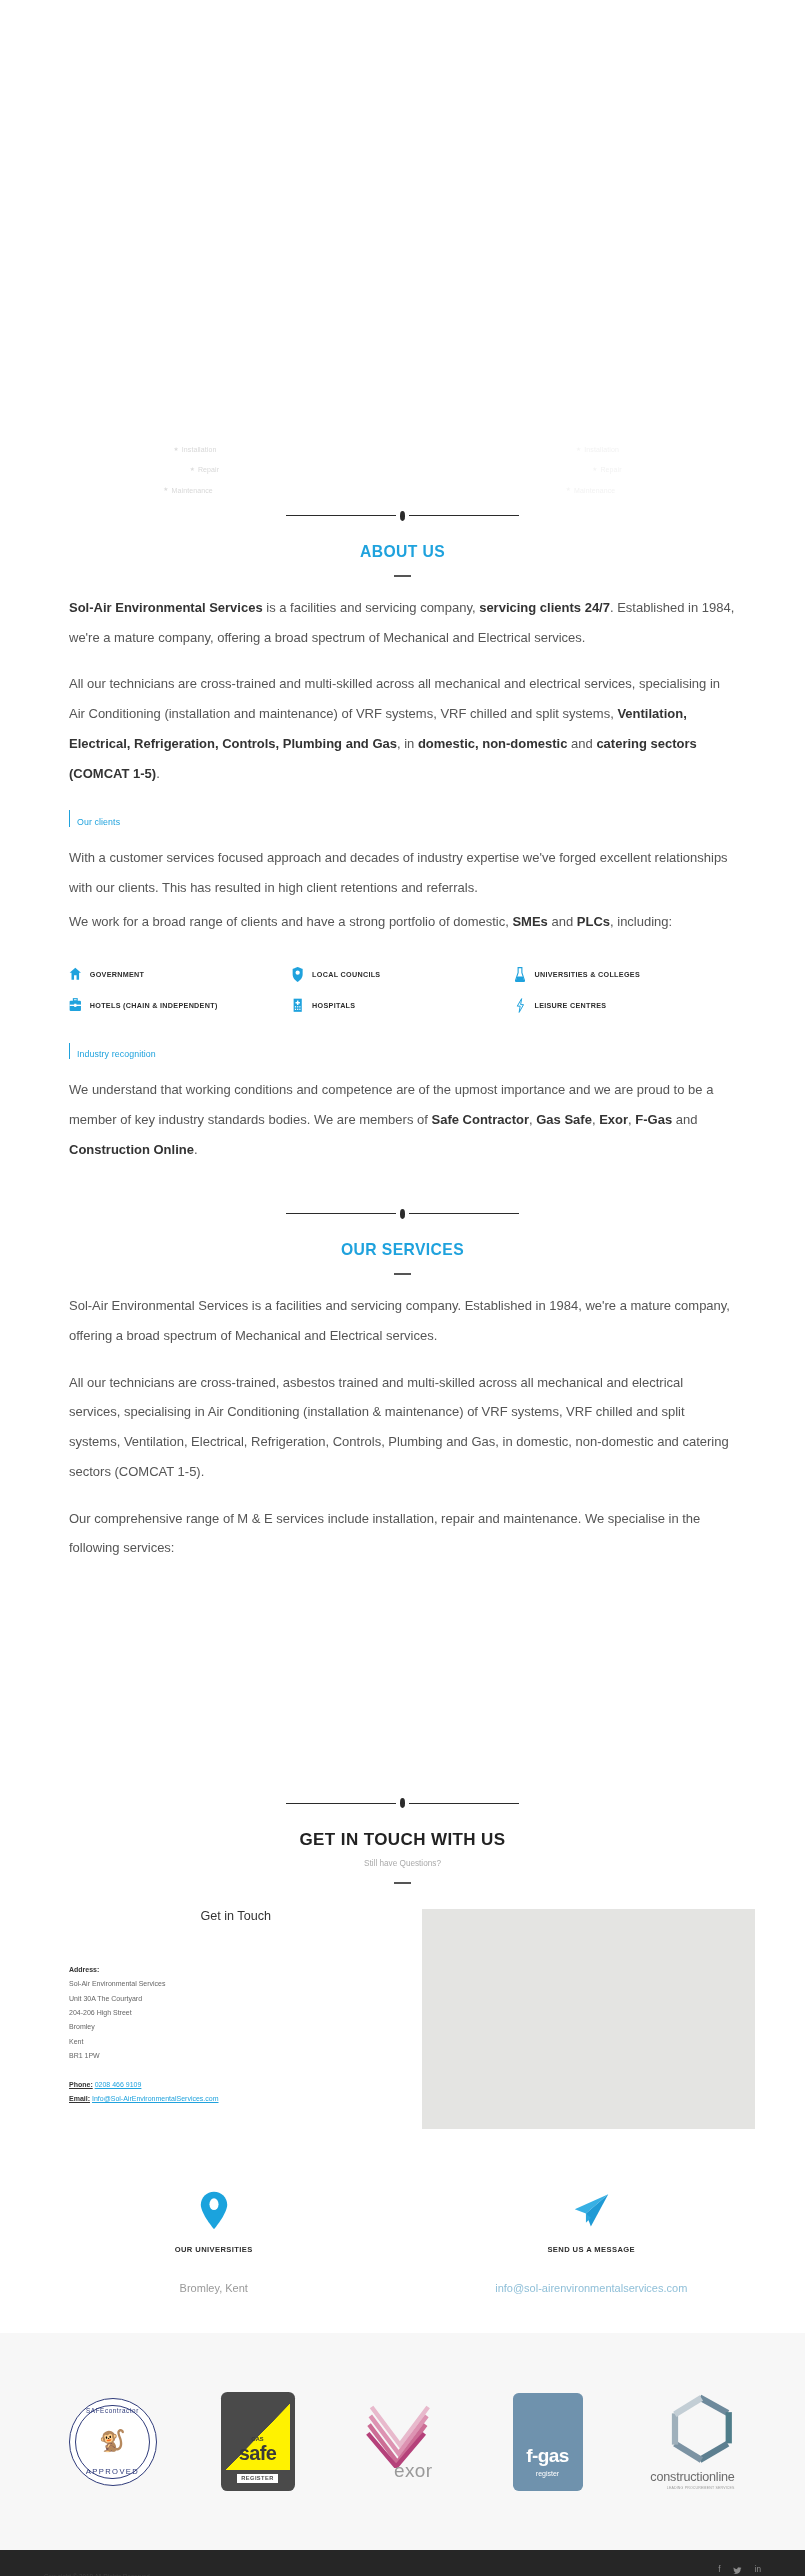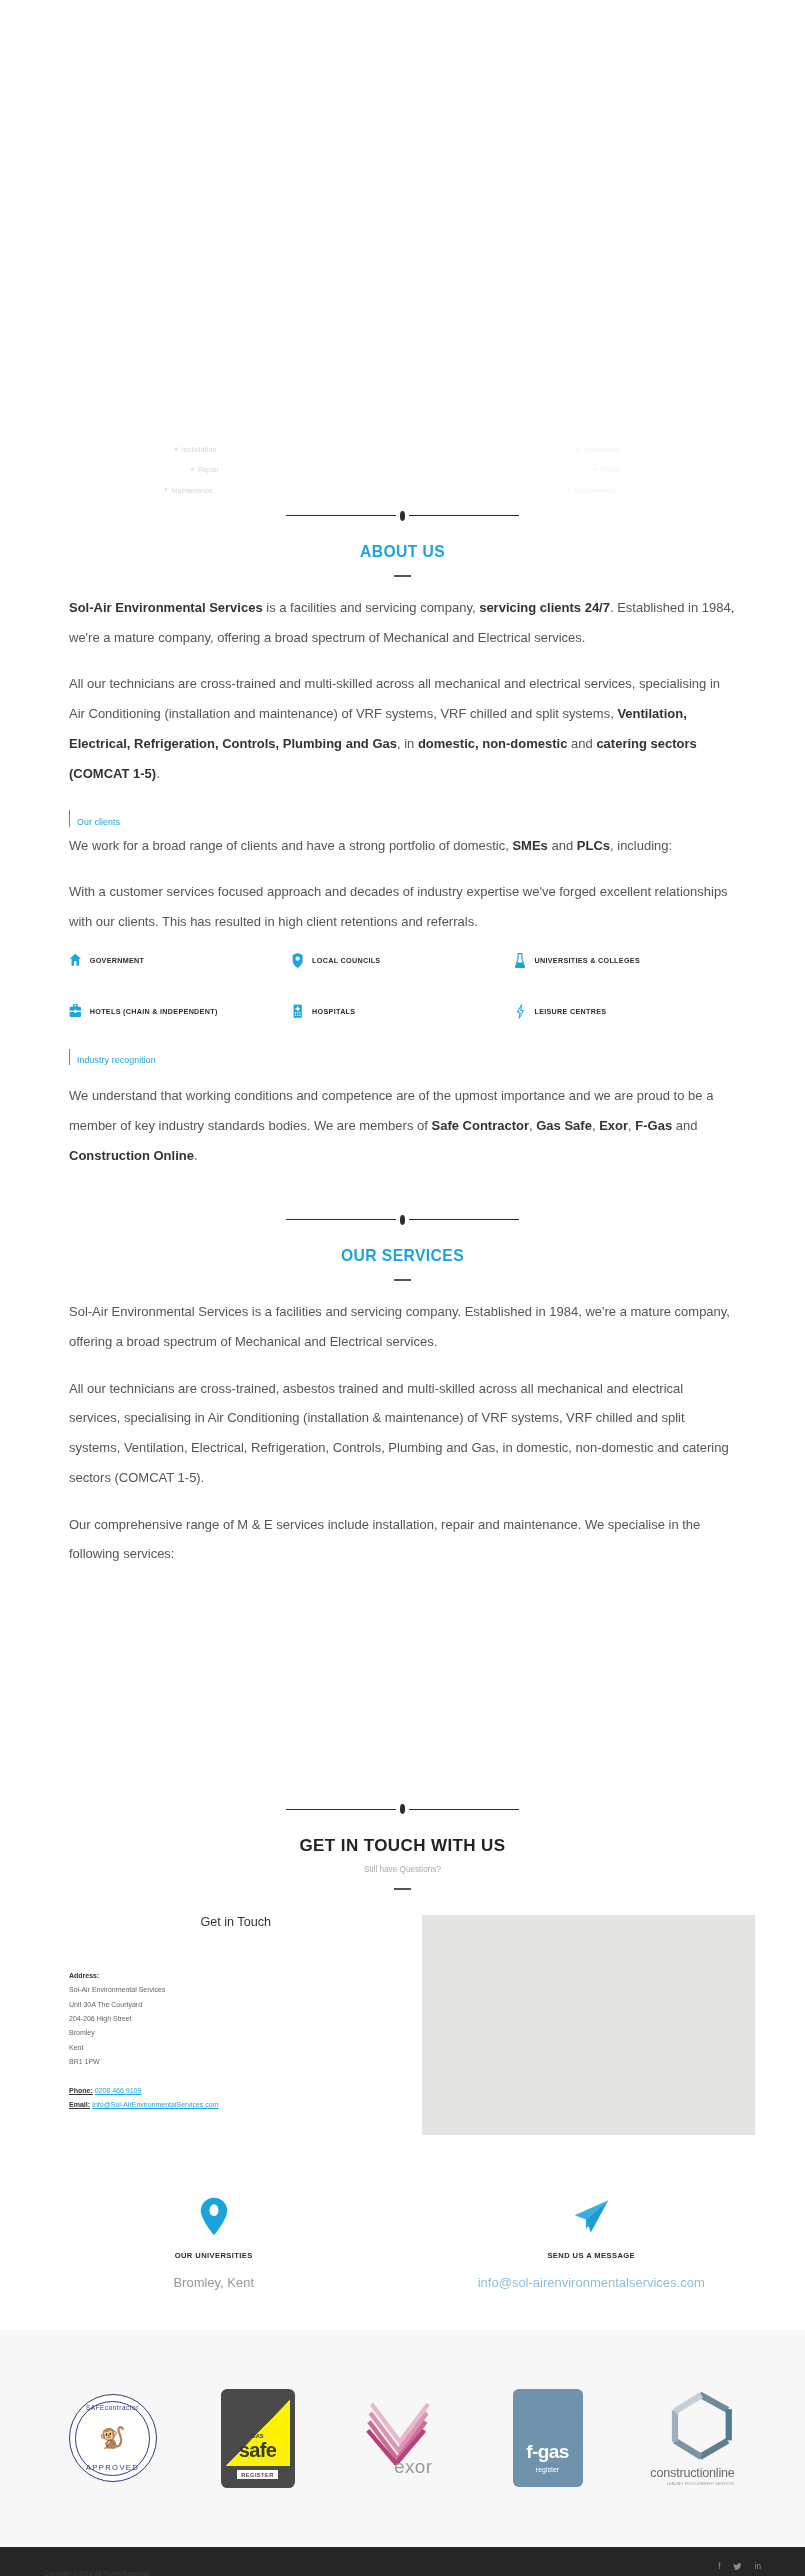--- a/index.html
+++ b/index.html
@@ -116,22 +116,22 @@
   .sub-head span {
     font-size: 8.8px;
     color: #1fa2dd;
     letter-spacing: 0.1px;
   }
 
   
   .client-grid {
     display: grid;
     grid-template-columns: repeat(3, 1fr);
-    row-gap: 36px;
-    margin-top: 16px;
+    row-gap: 16px;
+    margin-top: 30px;
   }
   .client-item {
     display: flex;
     align-items: center;
     gap: 8.2px;
   }
   .client-item .ico {
     width: 12.6px; height: 15px;
     display: flex; align-items: center; justify-content: center;
     color: #1fa2dd;
@@ -196,23 +196,23 @@
   .cta-col { flex: 1; text-align: center; }
   .cta-col .ico { height: 50px; display: flex; align-items: center; justify-content: center; color: #1ba3dd; }
   .cta-col .t {
     font-size: 7.6px;
     font-weight: bold;
     letter-spacing: 0.4px;
     color: #2d2d2d;
     margin-top: 8.8px;
   }
   .cta-col .s {
-    font-size: 13px;
+    font-size: 11px;
     color: #999;
-    margin-top: 12px;
+    margin-top: 25px;
     line-height: 1.7;
   }
   .cta-col .s a { color: #8fbfd8; text-decoration: none; }
   .cta-col .s .tel { color: #8fbfd8; }
 
   
   .accred {
     margin-top: 36px;
     background: #f7f7f7;
     height: 217px;
@@ -429,24 +429,24 @@
       <b>Sol-Air Environmental Services</b> is a facilities and servicing company, <b>servicing clients 24/7</b>. Established in 1984, we're a mature company, offering a broad spectrum of Mechanical and Electrical services.
     </p>
     <p class="body-p">
       All our technicians are cross-trained and multi-skilled across all mechanical and electrical services, specialising in Air Conditioning (installation and maintenance) of VRF systems, VRF chilled and split systems, <b>Ventilation, Electrical, Refrigeration, Controls, Plumbing and Gas</b>, in <b>domestic, non-domestic</b> and <b>catering sectors (COMCAT 1-5)</b>.
     </p>
 
     <div class="sub-head">
       <span>Our clients</span>
     </div>
 
+    <p class="body-p">With a customer services focused approach and decades of industry expertise we've forged excellent relationships with our clients. This has resulted in high client retentions and referrals.</p>
     <p class="body-p" style="margin-top:3.8px">
       We work for a broad range of clients and have a strong portfolio of domestic, <b>SMEs</b> and <b>PLCs</b>, including:
     </p>
-    <p class="body-p">With a customer services focused approach and decades of industry expertise we've forged excellent relationships with our clients. This has resulted in high client retentions and referrals.</p>
 
     <div class="client-grid">
       <div class="client-item">
         <span class="ico">
           <svg width="12.6" height="14" viewBox="0 0 20 22">
               <path d="M10 1 L19 9 L16 9 L16 20 L12 20 L12 13 L8 13 L8 20 L4 20 L4 9 L1 9 Z" fill="#1fa2dd"></path>
             </svg>
         </span>
         <span class="lbl">GOVERNMENT</span>
       </div>

